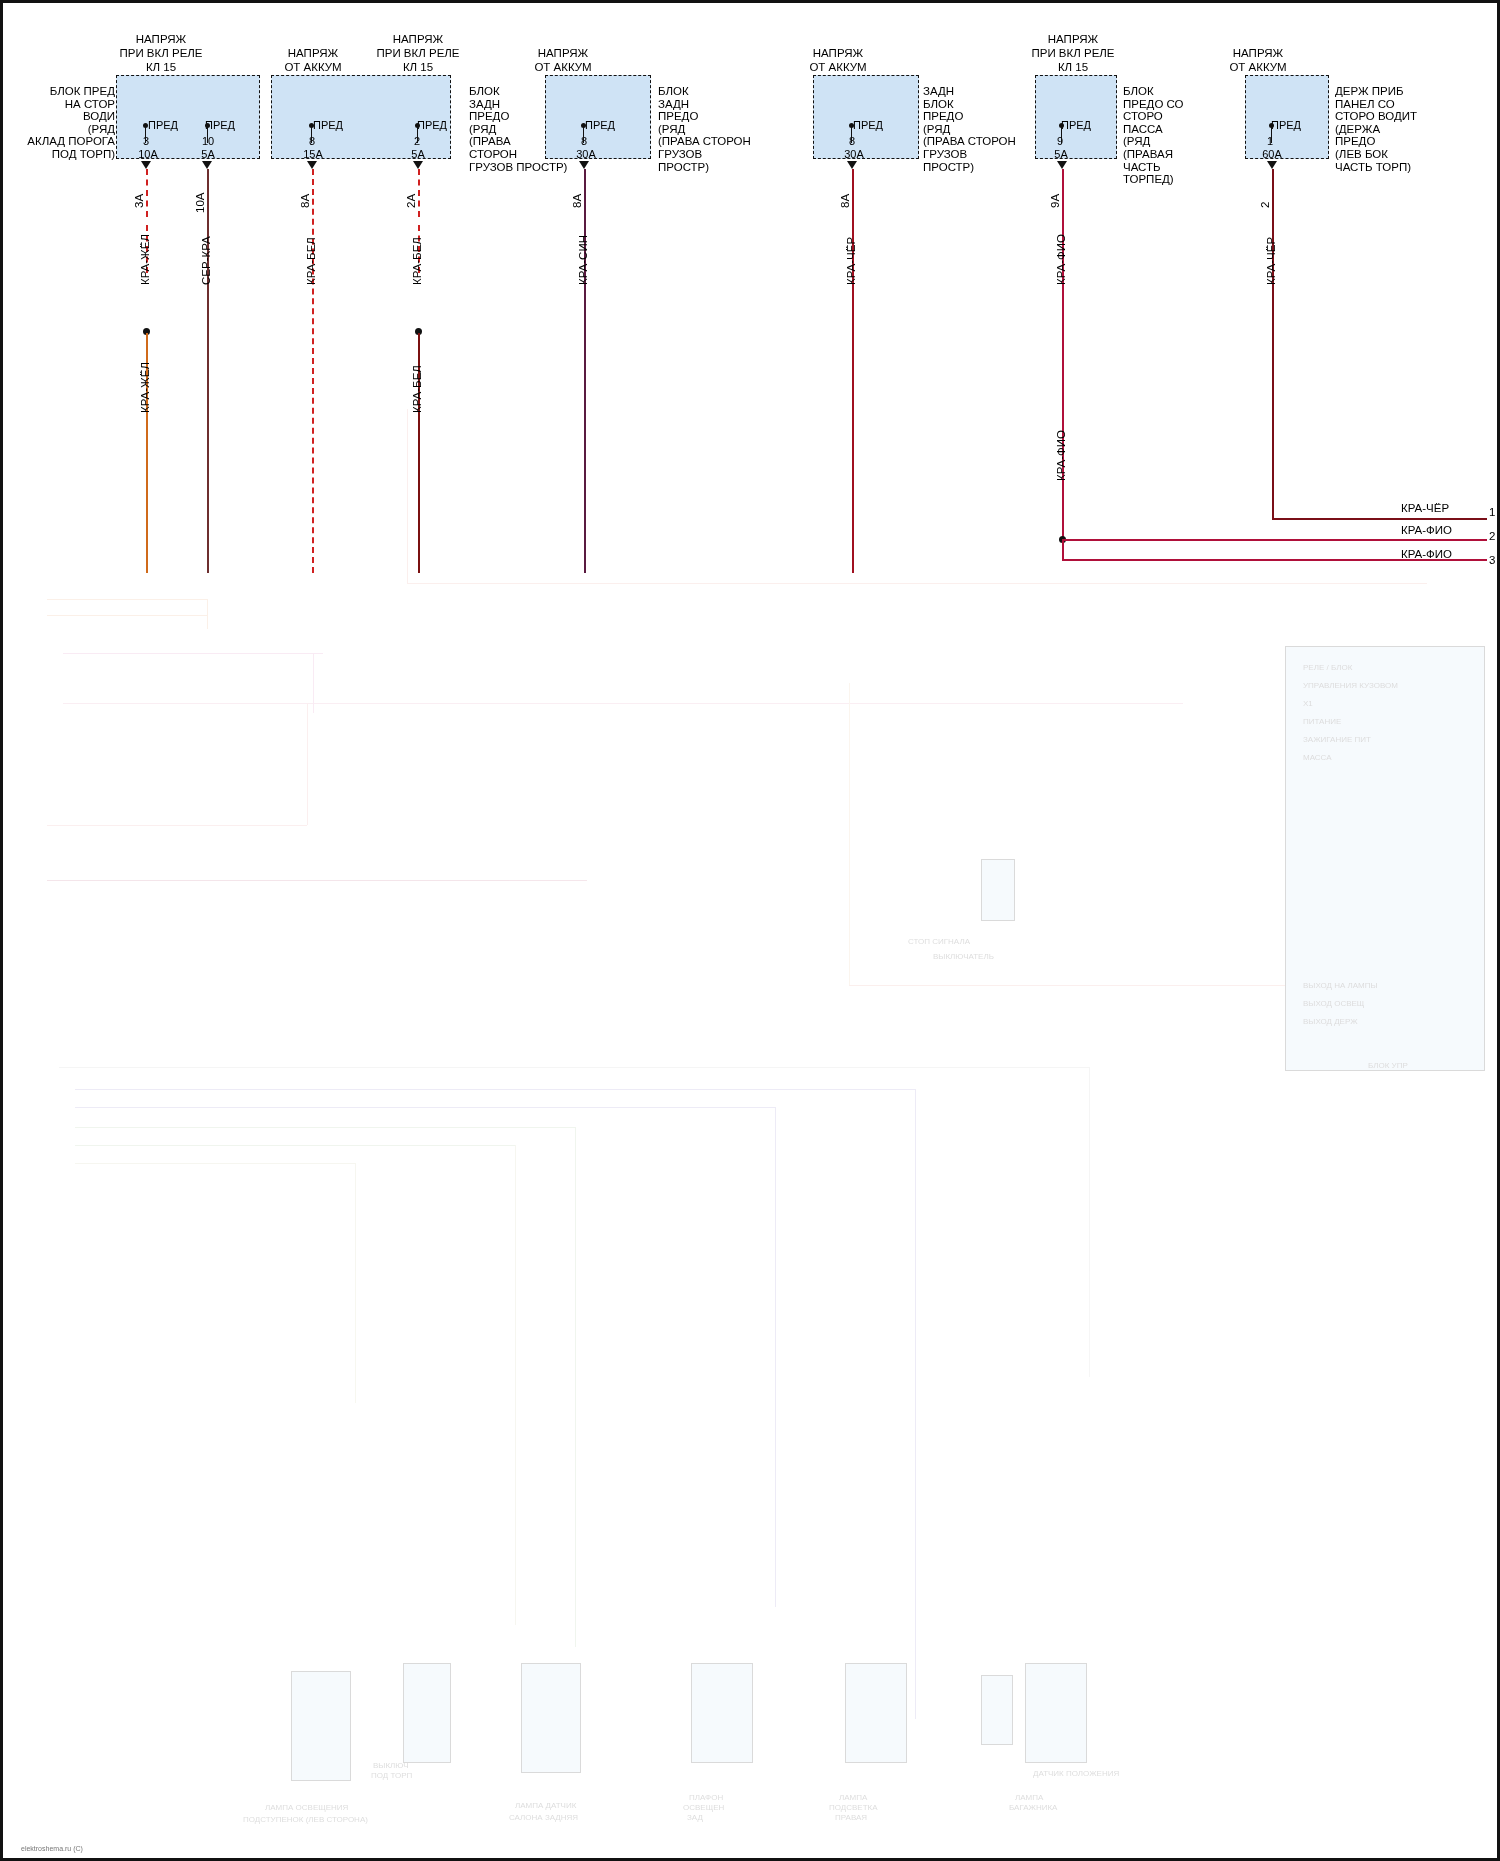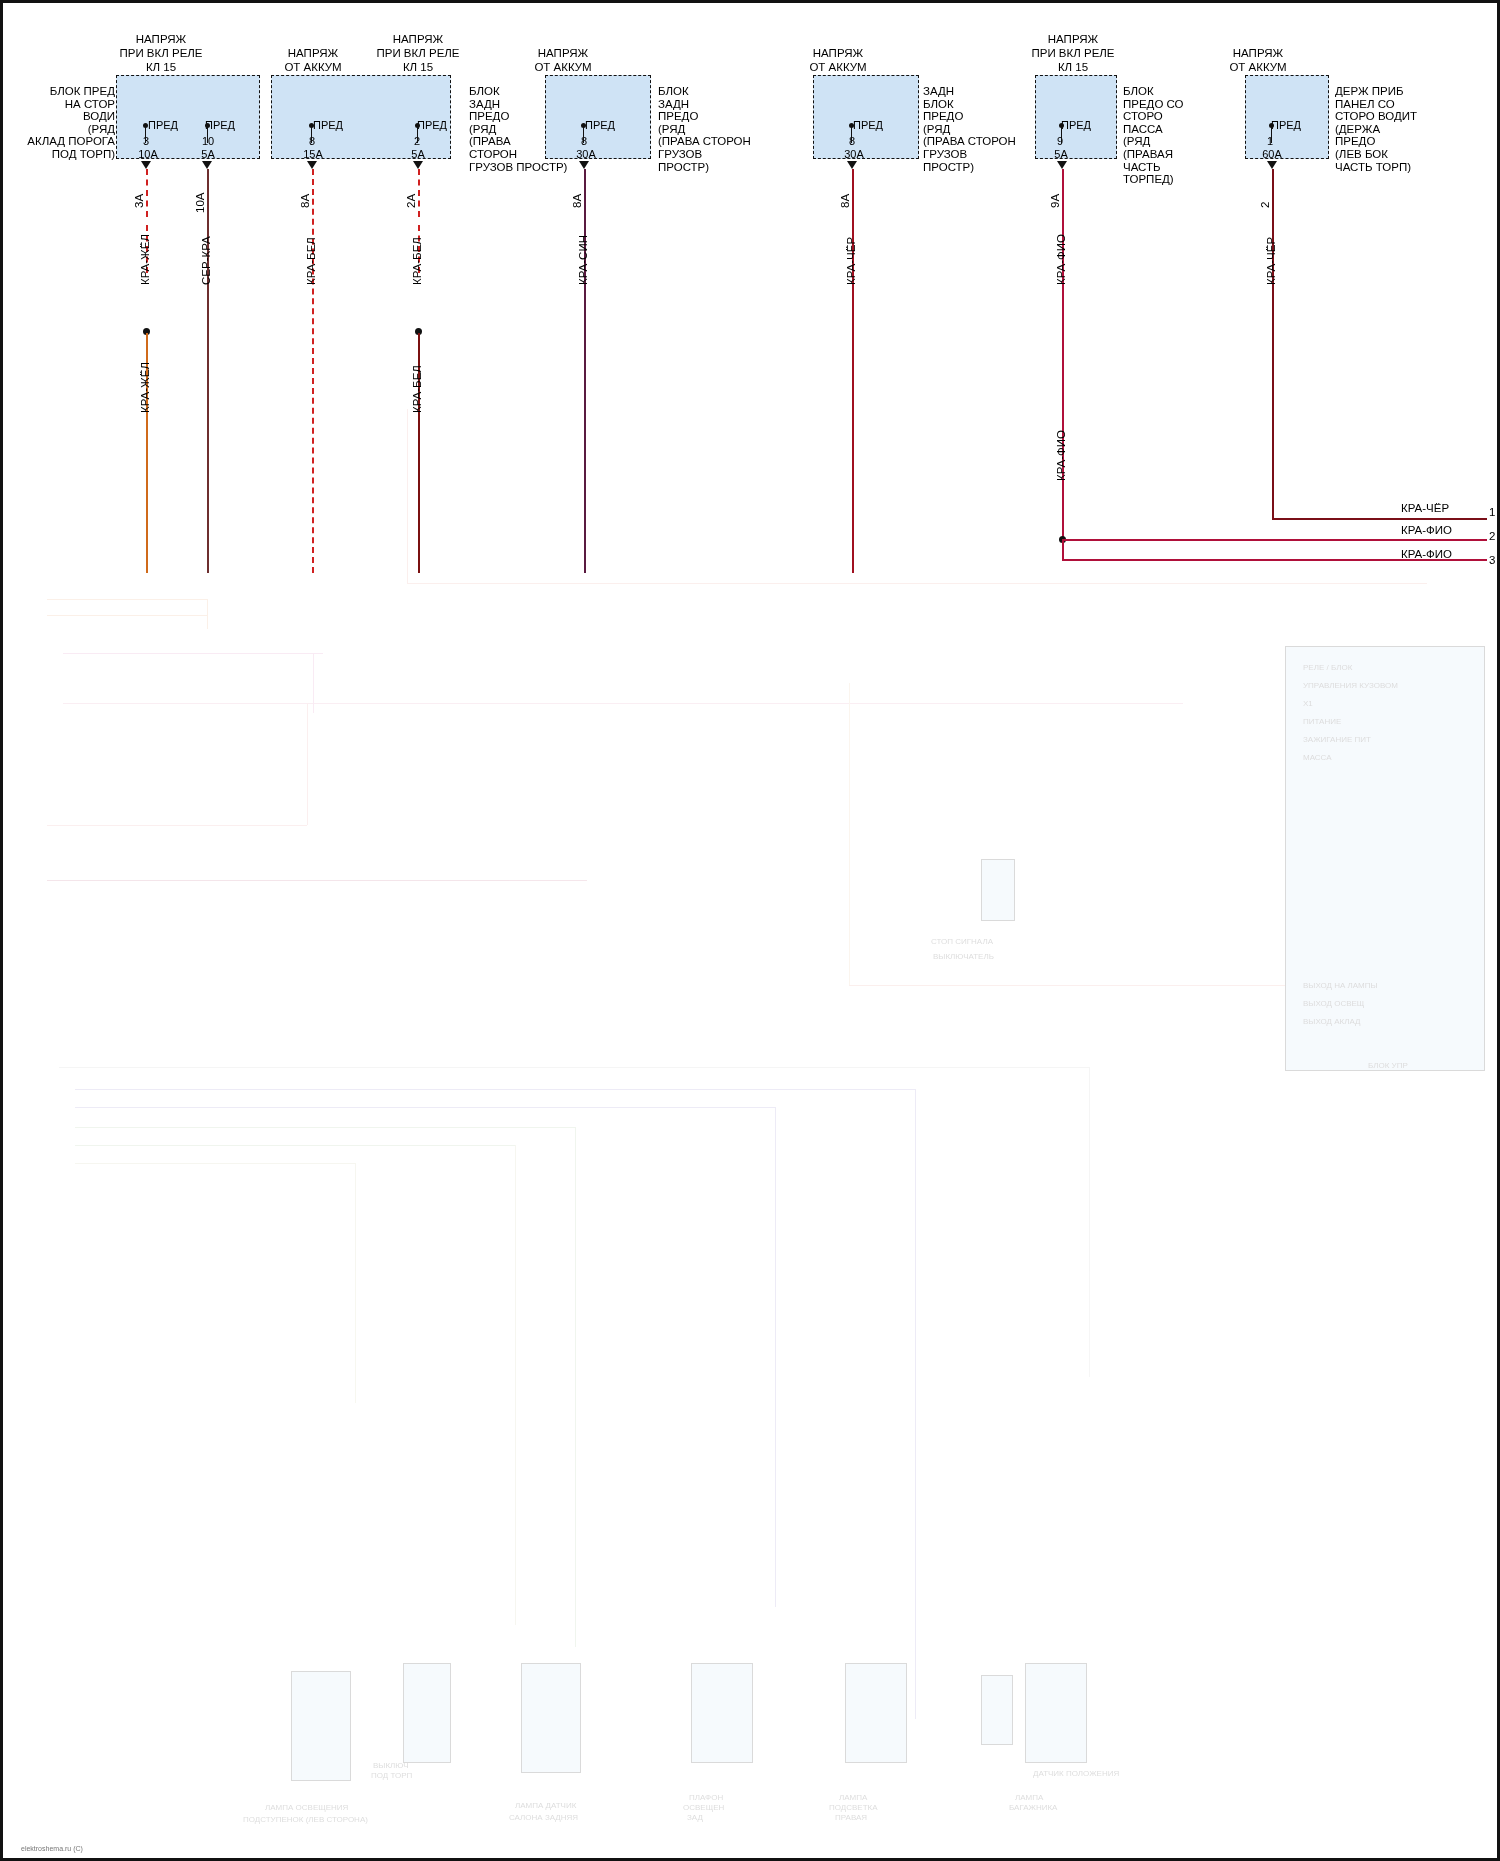--- a/index.html
+++ b/index.html
@@ -48,26 +48,26 @@
 
     <div class="box" style="left:1282px;top:643px;width:200px;height:425px;"></div>
     <div class="smalltxt" style="left:1300px;top:660px;">РЕЛЕ / БЛОК</div>
     <div class="smalltxt" style="left:1300px;top:678px;">УПРАВЛЕНИЯ КУЗОВОМ</div>
     <div class="smalltxt" style="left:1300px;top:696px;">Х1</div>
     <div class="smalltxt" style="left:1300px;top:714px;">ПИТАНИЕ</div>
     <div class="smalltxt" style="left:1300px;top:732px;">ЗАЖИГАНИЕ ПИТ</div>
     <div class="smalltxt" style="left:1300px;top:750px;">МАССА</div>
     <div class="smalltxt" style="left:1300px;top:978px;">ВЫХОД НА ЛАМПЫ</div>
     <div class="smalltxt" style="left:1300px;top:996px;">ВЫХОД ОСВЕЩ</div>
-    <div class="smalltxt" style="left:1300px;top:1014px;">ВЫХОД АКЛАД</div>
+    <div class="smalltxt" style="left:1300px;top:1014px;">ВЫХОД ДЕРЖ</div>
     <div class="smalltxt" style="left:1365px;top:1058px;">БЛОК УПР</div>
 
     <div class="box" style="left:978px;top:856px;width:34px;height:62px;"></div>
     <div class="smalltxt" style="left:930px;top:949px;">ВЫКЛЮЧАТЕЛЬ</div>
-    <div class="smalltxt" style="left:928px;top:934px;">СТОП СИГНАЛА</div>
+    <div class="smalltxt" style="left:905px;top:934px;">СТОП СИГНАЛА</div>
 
     <div class="hline" style="left:56px;top:1064px;width:1030px;border-top-color:#c9c9c9;"></div>
     <div class="hline" style="left:72px;top:1086px;width:840px;border-top-color:#9a8fd0;"></div>
     <div class="hline" style="left:72px;top:1104px;width:700px;border-top-color:#9a8fd0;"></div>
     <div class="hline" style="left:72px;top:1124px;width:500px;border-top-color:#a8c9a0;"></div>
     <div class="hline" style="left:72px;top:1142px;width:440px;border-top-color:#a8c9a0;"></div>
     <div class="hline" style="left:72px;top:1160px;width:280px;border-top-color:#cfcfa8;"></div>
 
     <div class="vline" style="left:1086px;top:1064px;height:310px;border-left-color:#c9c9c9;"></div>
     <div class="vline" style="left:912px;top:1086px;height:630px;border-left-color:#9a8fd0;"></div>

